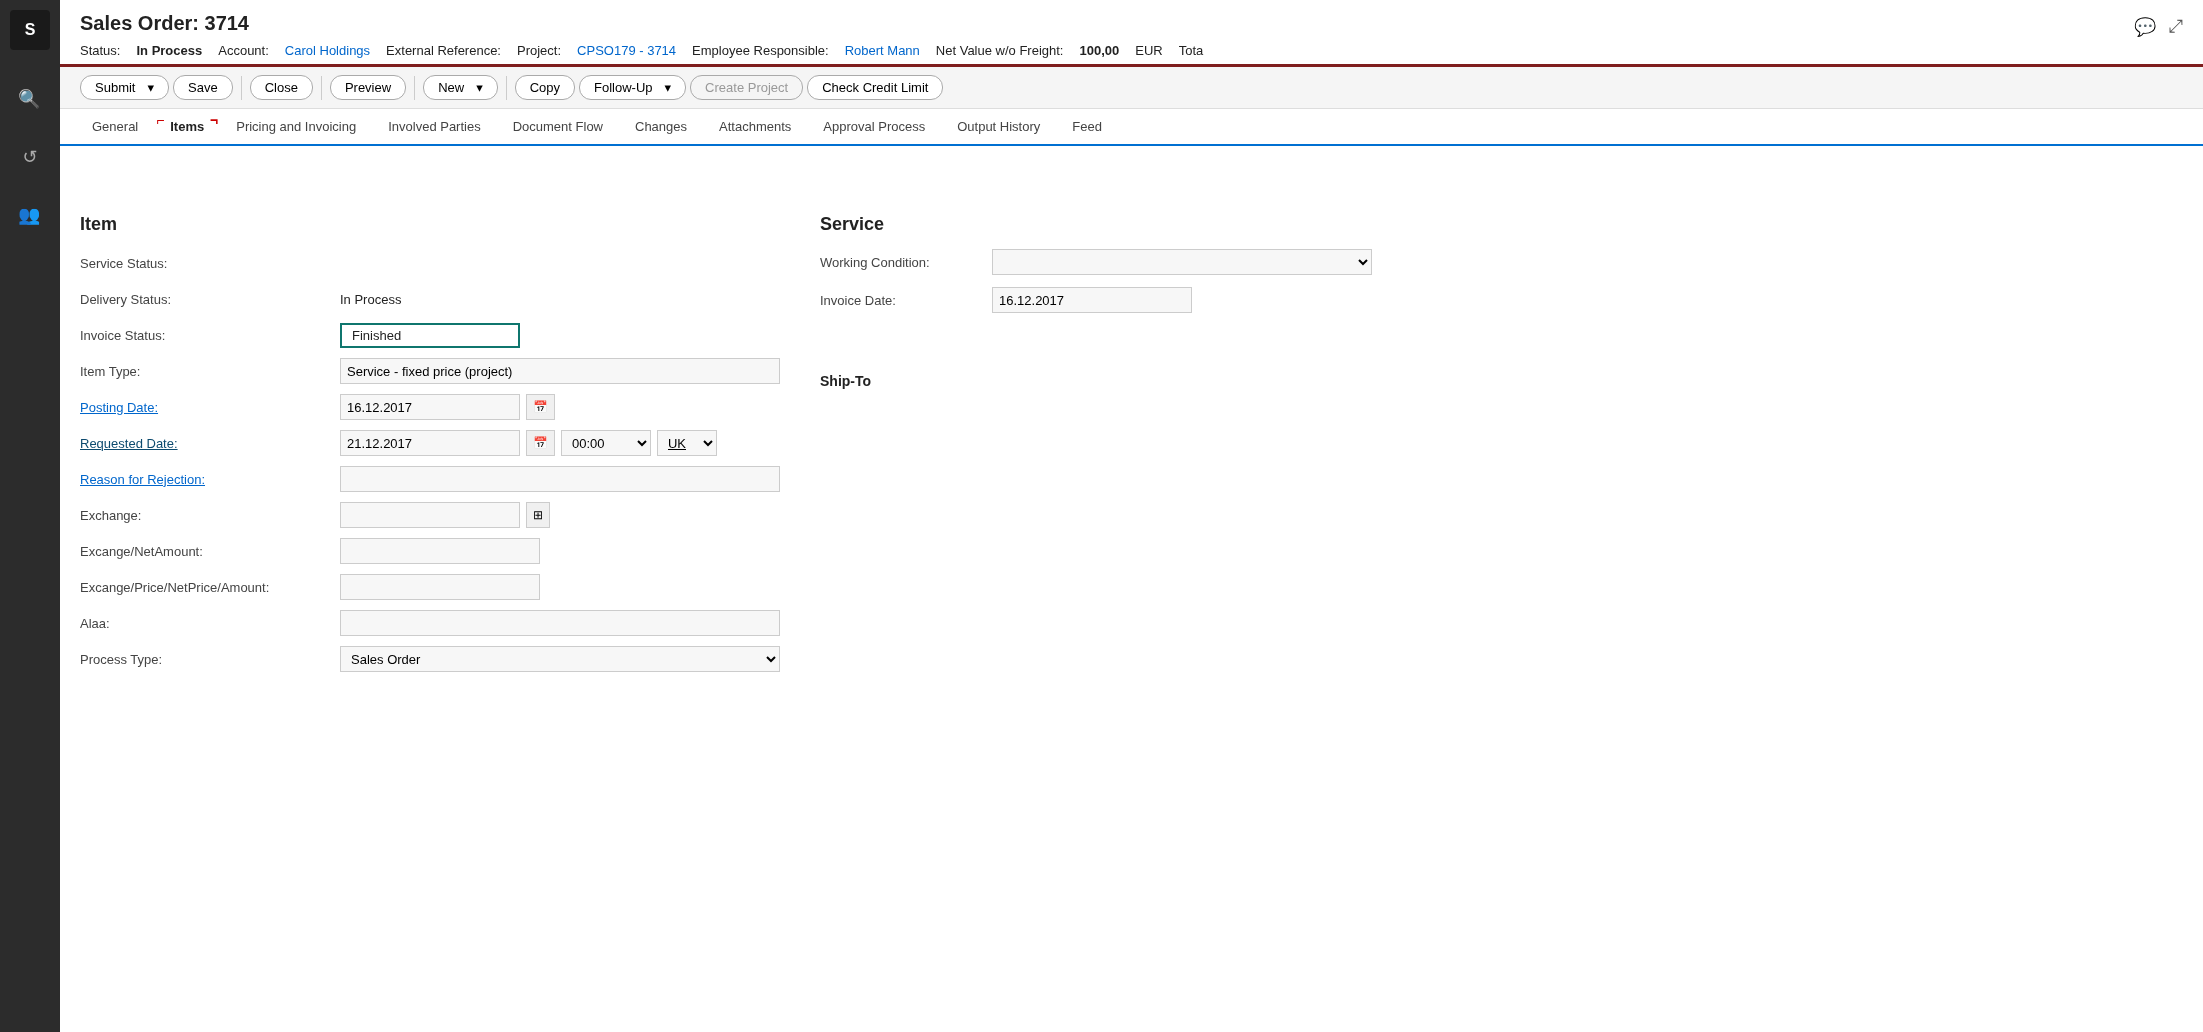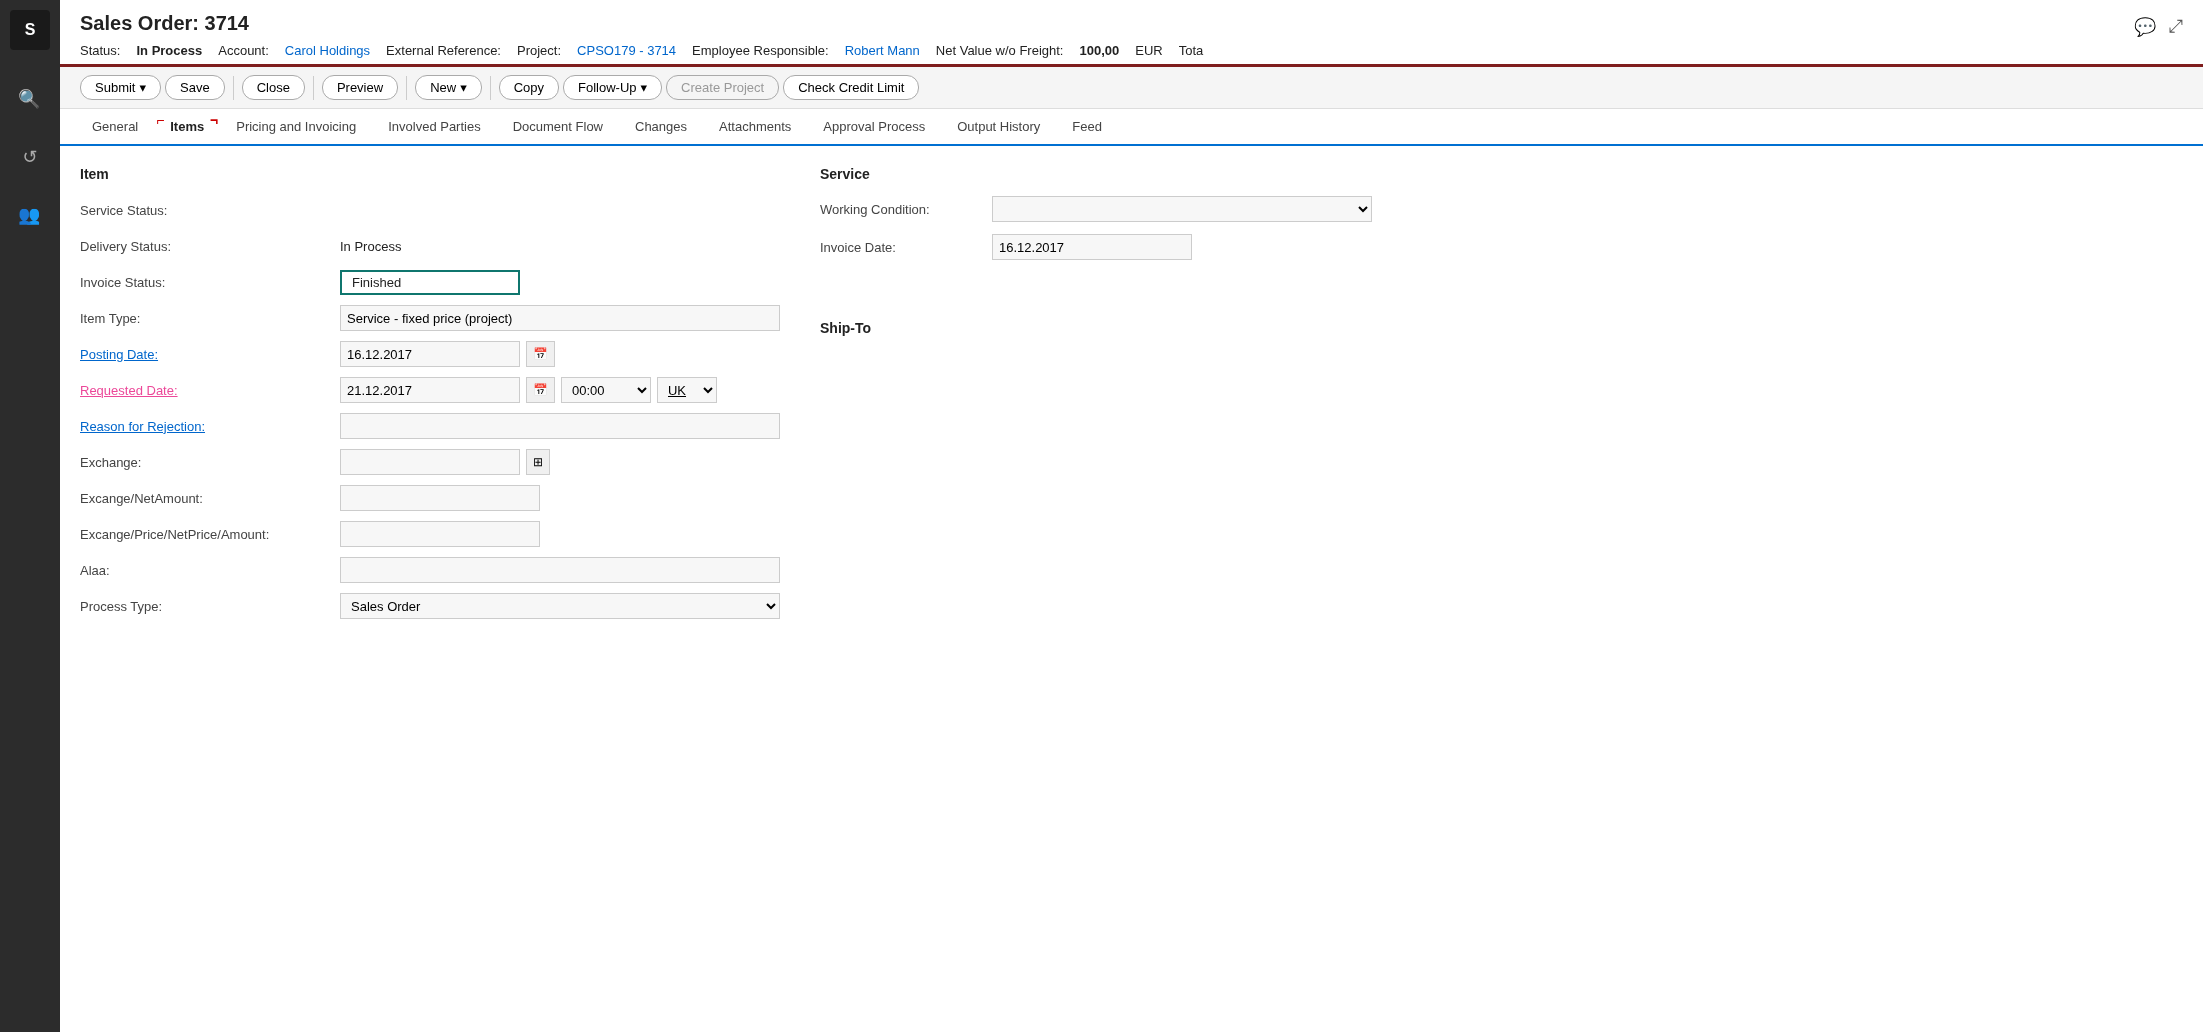--- a/index.html
+++ b/index.html
@@ -10,34 +10,34 @@
     .sidebar { width: 60px; background: #2c2c2c; display: flex; flex-direction: column; align-items: center; padding-top: 10px; gap: 20px; flex-shrink: 0; }
     .sidebar-icon { color: #aaa; font-size: 18px; cursor: pointer; padding: 8px; }
     .sidebar-logo { width: 40px; height: 40px; background: #1a1a1a; border-radius: 4px; display: flex; align-items: center; justify-content: center; color: #fff; font-weight: bold; font-size: 16px; margin-bottom: 10px; }
 
     .main-content { flex: 1; background: #fff; overflow: auto; }
     .page-title { font-size: 20px; font-weight: bold; margin-bottom: 8px; }
     .status-bar { display: flex; align-items: center; gap: 16px; font-size: 13px; flex-wrap: wrap; }
     .status-link { color: #0066cc; text-decoration: none; cursor: pointer; }
 
     .toolbar { padding: 8px 20px; background: #f5f5f5; border-bottom: 1px solid #ddd; display: flex; align-items: center; gap: 4px; flex-wrap: wrap; }
-    .btn { padding: 4px 14px; border: 1px solid #aaa; background: #fff; cursor: pointer; font-size: 13px; border-radius: 12px; display: inline-flex; align-items: center; gap: 4px; }
+    .btn { padding: 4px 14px; border: 1px solid #aaa; background: #fff; cursor: pointer; font-size: 13px; border-radius: 12px; display: inline-flex; align-items: center; gap: 12px; }
     .btn:disabled { color: #999; cursor: default; background: #f5f5f5; }
     .btn-separator { width: 1px; height: 24px; background: #ccc; margin: 0 4px; }
 
     .tabs { display: flex; border-bottom: 2px solid #0070d2; background: #fff; padding: 0 16px; }
     .tab { padding: 10px 16px; cursor: pointer; font-size: 13px; color: #444; border-bottom: 2px solid transparent; margin-bottom: -2px; white-space: nowrap; }
     .tab.active { color: #222; font-weight: bold; border-bottom: 2px solid #0070d2; }
 
     .content-area { display: flex; padding: 20px; gap: 40px; background: #fff; }
 
     .left-panel { flex: 0 0 700px; }
     .right-panel { flex: 1; }
 
-    .section-title { font-weight: bold; font-size: 14px; margin-bottom: 14px; }
+    .section-title { font-weight: bold; font-size: 18px; margin-bottom: 14px; margin-top: 48px; }
 
     .form-row { display: flex; align-items: center; margin-bottom: 8px; min-height: 28px; }
     .form-label { width: 260px; flex-shrink: 0; color: #444; font-size: 13px; }
     .form-value { color: #222; font-size: 13px; }
     .invoice-status-box { border: 2px solid #0f766e; padding: 3px 10px; display: inline-block; min-width: 180px; }
 
     .input-field { border: 1px solid #ccc; padding: 3px 6px; font-size: 13px; background: #f7f7f7; min-width: 180px; height: 26px; }
     .input-field-wide { min-width: 440px; }
 
     .select-field { border: 1px solid #ccc; padding: 3px 6px; font-size: 13px; background: #f7f7f7; height: 26px; }
@@ -178,21 +178,21 @@
 
         <div class="form-row">
           <div class="form-label" style="text-decoration:underline; color:#0066cc; cursor:pointer;">Posting Date:</div>
           <div class="date-row">
             <input type="text" class="input-field" style="width: 120px;" value="16.12.2017">
             <button class="calendar-btn">📅</button>
           </div>
         </div>
 
         <div class="form-row">
-          <div class="form-label" style="text-decoration:underline; color:#ec4899; cursor:pointer;">Requested Date:</div>
+          <div class="form-label" style="text-decoration:underline; color:#0c4a6e; cursor:pointer;">Requested Date:</div>
           <div class="date-row">
             <input type="text" class="input-field" style="width: 120px;" value="21.12.2017">
             <button class="calendar-btn">📅</button>
             <select class="select-field" style="width:90px;">
               <option>00:00</option>
             </select>
             <select class="select-field" style="width:60px;text-decoration:underline;">
               <option>UK</option>
             </select>
           </div>

